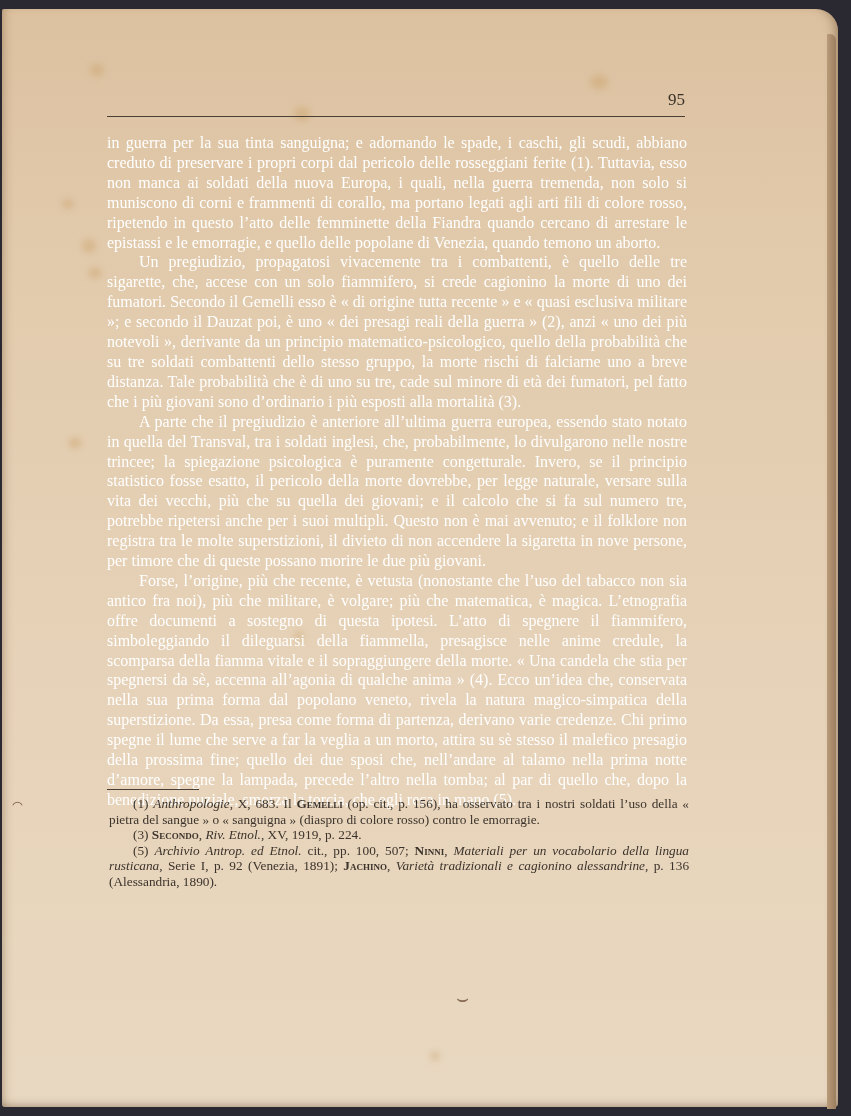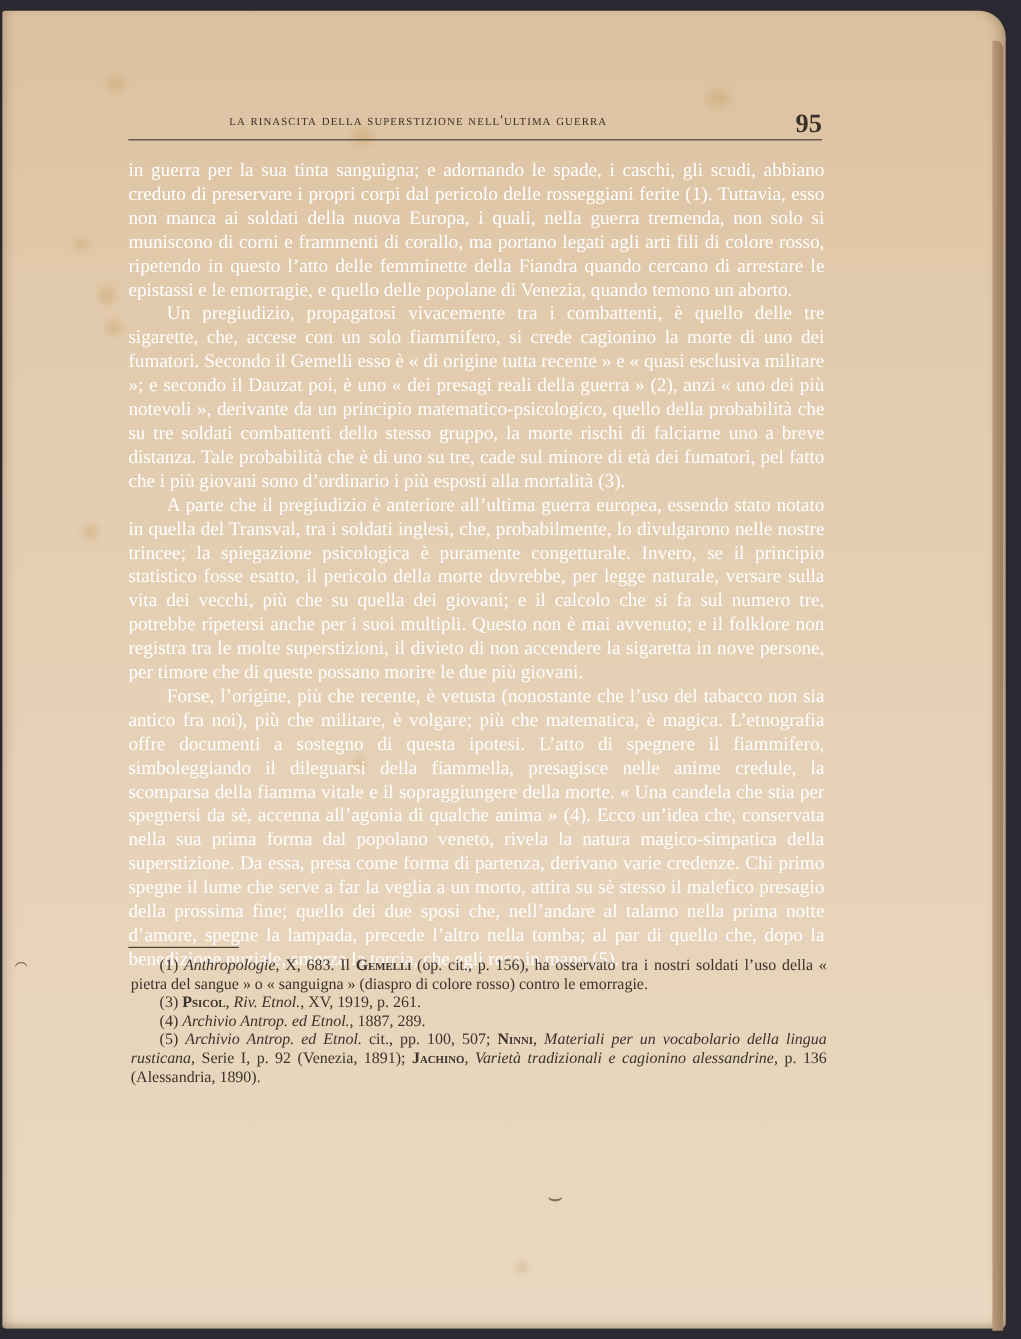--- a/index.html
+++ b/index.html
@@ -22,21 +22,21 @@
     }
     .spot { position: absolute; border-radius: 50%; background: rgba(190,140,70,0.28); filter: blur(3px); }
     .running-head {
       position: absolute; left: 107px; top: 93px; width: 578px; height: 20px;
       color: #3a3129;
     }
     .running-title {
       position: absolute; left: 84px; top: 0; font-size: 12.3px; letter-spacing: 0.9px;
       font-variant: small-caps; text-transform: lowercase;
     }
-    .page-number { position: absolute; right: 0; top: -3px; font-size: 22px; font-weight: bold; }
+    .page-number { position: absolute; right: 0; top: -3px; font-size: 17px; }
     .head-rule {
       position: absolute; left: 107px; top: 116px; width: 578px; height: 0;
       border-top: 1.4px solid #4a3f34;
     }
     .body-text {
       position: absolute; left: 107px; top: 133px; width: 580px;
       color: #ffffff; font-size: 16px; line-height: 19.9px;
       text-align: justify;
     }
     .body-text p { margin: 0; text-indent: 32px; }
@@ -67,32 +67,30 @@
   <div class="spot" style="left:66px;top:428px;width:14px;height:12px;"></div>
   <div class="spot" style="left:588px;top:66px;width:18px;height:14px;"></div>
   <div class="spot" style="left:292px;top:98px;width:16px;height:14px;"></div>
   <div class="spot" style="left:292px;top:622px;width:10px;height:10px;"></div>
   <div class="spot" style="left:428px;top:1042px;width:10px;height:10px;"></div>
   <span class="mark" style="left:454px;top:978px;">⌣</span>
   <span class="mark" style="left:10px;top:788px;font-size:18px;">⁀</span>
 </div>
 
 <div class="running-head">
-  <span class="running-title">La rinascita della superstizione nell'ultima guerra</span>
   <span class="page-number">95</span>
 </div>
 <div class="head-rule"></div>
 
 <div class="body-text">
   <p class="first">in guerra per la sua tinta sanguigna; e adornando le spade, i caschi, gli scudi, abbiano creduto di preservare i propri corpi dal pericolo delle rosseggiani ferite (1). Tuttavia, esso non manca ai soldati della nuova Europa, i quali, nella guerra tremenda, non solo si muniscono di corni e frammenti di corallo, ma portano legati agli arti fili di colore rosso, ripetendo in questo l’atto delle femminette della Fiandra quando cercano di arrestare le epistassi e le emorragie, e quello delle popolane di Venezia, quando temono un aborto.</p>
   <p>Un pregiudizio, propagatosi vivacemente tra i combattenti, è quello delle tre sigarette, che, accese con un solo fiammifero, si crede cagionino la morte di uno dei fumatori. Secondo il Gemelli esso è « di origine tutta recente » e « quasi esclusiva militare »; e secondo il Dauzat poi, è uno « dei presagi reali della guerra » (2), anzi « uno dei più notevoli », derivante da un principio matematico-psicologico, quello della probabilità che su tre soldati combattenti dello stesso gruppo, la morte rischi di falciarne uno a breve distanza. Tale probabilità che è di uno su tre, cade sul minore di età dei fumatori, pel fatto che i più giovani sono d’ordinario i più esposti alla mortalità (3).</p>
   <p>A parte che il pregiudizio è anteriore all’ultima guerra europea, essendo stato notato in quella del Transval, tra i soldati inglesi, che, probabilmente, lo divulgarono nelle nostre trincee; la spiegazione psicologica è puramente congetturale. Invero, se il principio statistico fosse esatto, il pericolo della morte dovrebbe, per legge naturale, versare sulla vita dei vecchi, più che su quella dei giovani; e il calcolo che si fa sul numero tre, potrebbe ripetersi anche per i suoi multipli. Questo non è mai avvenuto; e il folklore non registra tra le molte superstizioni, il divieto di non accendere la sigaretta in nove persone, per timore che di queste possano morire le due più giovani.</p>
   <p>Forse, l’origine, più che recente, è vetusta (nonostante che l’uso del tabacco non sia antico fra noi), più che militare, è volgare; più che matematica, è magica. L’etnografia offre documenti a sostegno di questa ipotesi. L’atto di spegnere il fiammifero, simboleggiando il dileguarsi della fiammella, presagisce nelle anime credule, la scomparsa della fiamma vitale e il sopraggiungere della morte. « Una candela che stia per spegnersi da sè, accenna all’agonia di qualche anima » (4). Ecco un’idea che, conservata nella sua prima forma dal popolano veneto, rivela la natura magico-simpatica della superstizione. Da essa, presa come forma di partenza, derivano varie credenze. Chi primo spegne il lume che serve a far la veglia a un morto, attira su sè stesso il malefico presagio della prossima fine; quello dei due sposi che, nell’andare al talamo nella prima notte d’amore, spegne la lampada, precede l’altro nella tomba; al par di quello che, dopo la benedizione nuziale, smorza la torcia, che egli reca in mano (5).</p>
 </div>
 
 <div class="fn-rule"></div>
 
 <div class="footnotes">
   <p><span>(1) </span><em>Anthropologie</em><span>, X, 683. Il </span><span class="sc">Gemelli</span><span> (op. cit., p. 156), ha osservato tra i nostri soldati l’uso della « pietra del sangue » o « sanguigna » (diaspro di colore rosso) contro le emorragie.</span></p>
-  <p><span>(3) </span><span class="sc">Psicol</span><span>, </span><em>Riv. Etnol.</em><span>, XV, 1919, p. 261.</span></p>
-  <p><span>(4) </span><em>Archivio Antrop. ed Etnol.</em><span>, 1887, 289.</span></p>
+  <p><span>(3) </span><span class="sc">Secondo</span><span>, </span><em>Riv. Etnol.</em><span>, XV, 1919, p. 224.</span></p>
   <p><span>(5) </span><em>Archivio Antrop. ed Etnol.</em><span> cit., pp. 100, 507; </span><span class="sc">Ninni</span><span>, </span><em>Materiali per un vocabolario della lingua rusticana</em><span>, Serie I, p. 92 (Venezia, 1891); </span><span class="sc">Jachino</span><span>, </span><em>Varietà tradizionali e cagionino alessandrine</em><span>, p. 136 (Alessandria, 1890).</span></p>
 </div>
 
 </body></html>

